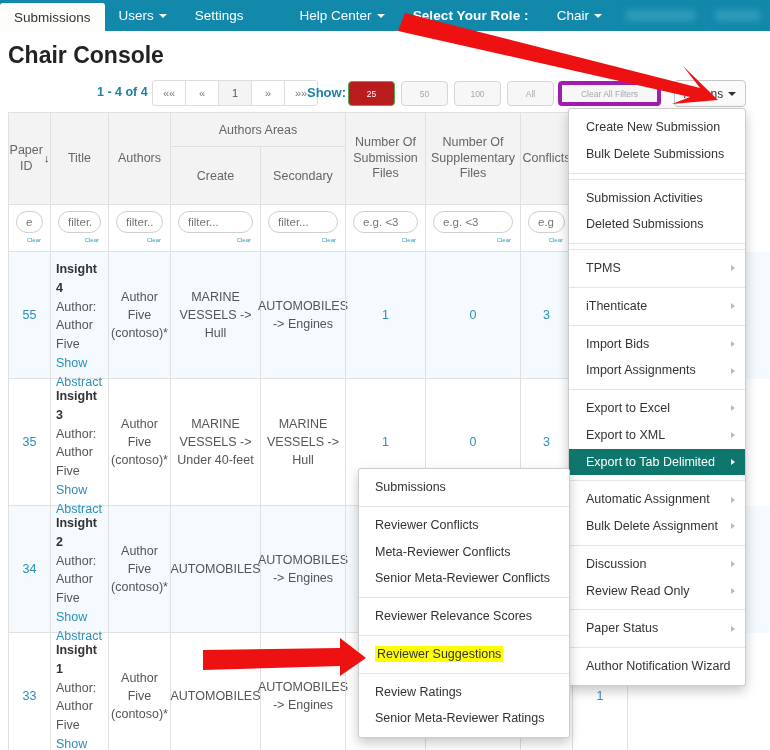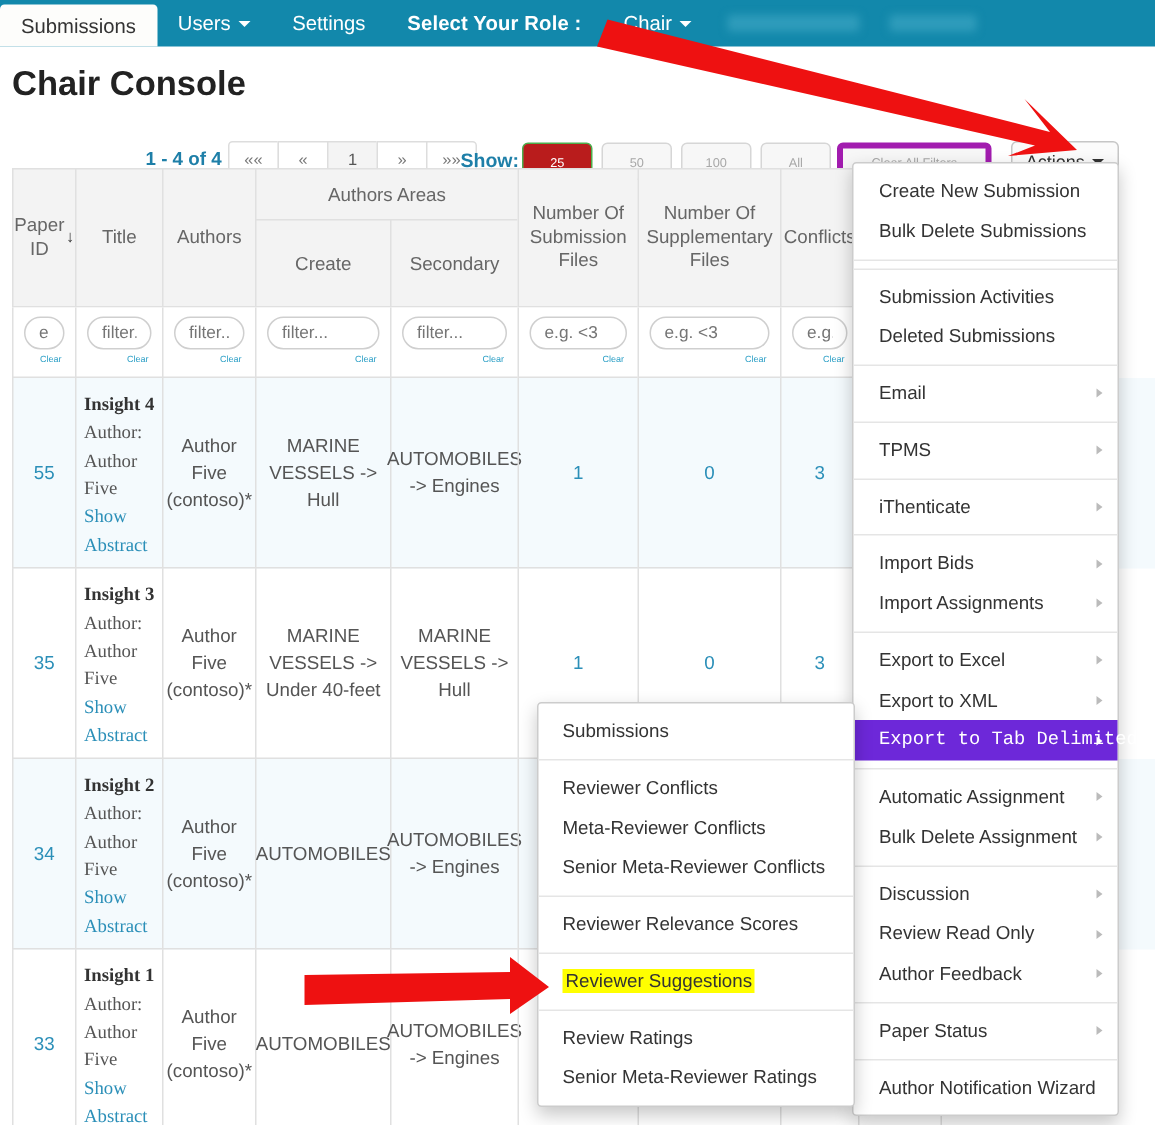--- a/index.html
+++ b/index.html
@@ -59,21 +59,21 @@
     position: absolute;
     left: 8px; top: 42px;
     font-size: 23px;
     font-weight: bold;
     color: #222222;
   }
 
   
   .toolbar {
     position: absolute;
-    left: 0; top: 94px;
+    left: 0; top: 80px;
     width: 708px; height: 28px;
   }
   .range-text {
     position: absolute; left: 97px; top: 5px;
     font-size: 12.5px; font-weight: bold; color: #1e7fa8;
   }
   .pager { position: absolute; left: 152px; top: 0; display: flex; }
   .pager-btn {
     min-width: 34px; height: 26px;
     border: 1px solid #dddddd;
@@ -191,21 +191,20 @@
     line-height: 1.45;
     padding: 4px 3px;
   }
   .data-cell:last-child { border-right: 1px solid #e0e0e0; }
   .cell-num { color: #2b8fb8; }
   .title-cell {
     display: block;
     text-align: left;
     padding: 8px 5px;
     line-height: 1.5;
-    font-family: Liberation Serif, serif;
   }
   .title-cell .ttl { font-weight: bold; color: #333333; display: block; }
   .title-cell .auth { color: #555555; display: block; }
   .title-cell .lnk { color: #2b8fb8; display: block; cursor: pointer; }
 
   
   .dropdown {
     position: absolute;
     left: 568px; top: 108px;
     width: 178px;
@@ -218,21 +217,21 @@
   }
   .menu-item {
     position: relative;
     padding: 4px 16px 4px 17px;
     font-size: 12.5px;
     color: #333333;
     white-space: nowrap;
     cursor: pointer;
     line-height: 1.5;
   }
-  .menu-item.selected { background: #6d28d9; color: #ffffff; font-family: Liberation Mono, monospace; }
+  .menu-item.selected { background: #0f766e; color: #ffffff; }
   .menu-item .sub-caret {
     position: absolute; right: 10px; top: 50%;
     margin-top: -3px;
     width: 0; height: 0;
     border-top: 3.5px solid transparent;
     border-bottom: 3.5px solid transparent;
     border-left: 4.5px solid #bbbbbb;
   }
   .menu-item.selected .sub-caret { border-left-color: #ffffff; }
   .menu-sep { height: 1px; background: #e5e5e5; margin: 5px 0; }
@@ -265,20 +264,24 @@
   <div class="nav-item active">
     <span>Submissions</span>
   </div>
   <div class="nav-item">
     <span>Users</span>
     <i class="nav-caret"></i>
   </div>
   <div class="nav-item">
     <span>Settings</span>
   </div>
+  <div class="nav-item" style="margin-left:28px">
+    <span>Help Center</span>
+    <i class="nav-caret"></i>
+  </div>
   <div class="nav-item label-only">
     <span>Select Your Role :</span>
   </div>
   <div class="nav-item">
     <span>Chair</span>
     <i class="nav-caret"></i>
   </div>
   <div class="nav-redacted" style="width:88px"></div>
   <div class="nav-redacted" style="width:58px"></div>
 </div>
@@ -457,24 +460,20 @@
   <div class="menu-sep"></div>
 
   <div class="menu-item">
     <span>Submission Activities</span>
   </div>
   <div class="menu-item">
     <span>Deleted Submissions</span>
   </div>
   <div class="menu-sep"></div>
 
-  <div class="menu-item">
-    <span>Email</span>
-    <i class="sub-caret"></i>
-  </div>
   <div class="menu-sep"></div>
 
   <div class="menu-item">
     <span>TPMS</span>
     <i class="sub-caret"></i>
   </div>
   <div class="menu-sep"></div>
 
   <div class="menu-item">
     <span>iThenticate</span>
@@ -515,24 +514,20 @@
     <i class="sub-caret"></i>
   </div>
   <div class="menu-sep"></div>
 
   <div class="menu-item">
     <span>Discussion</span>
     <i class="sub-caret"></i>
   </div>
   <div class="menu-item">
     <span>Review Read Only</span>
-    <i class="sub-caret"></i>
-  </div>
-  <div class="menu-item">
-    <span>Author Feedback</span>
     <i class="sub-caret"></i>
   </div>
   <div class="menu-sep"></div>
 
   <div class="menu-item">
     <span>Paper Status</span>
     <i class="sub-caret"></i>
   </div>
   <div class="menu-sep"></div>
 

